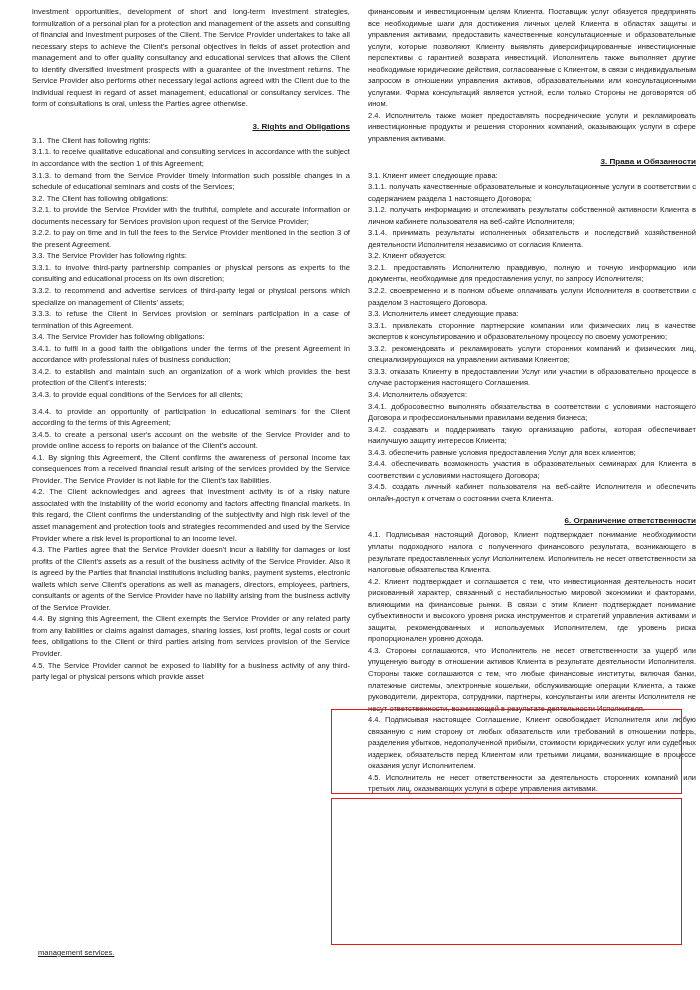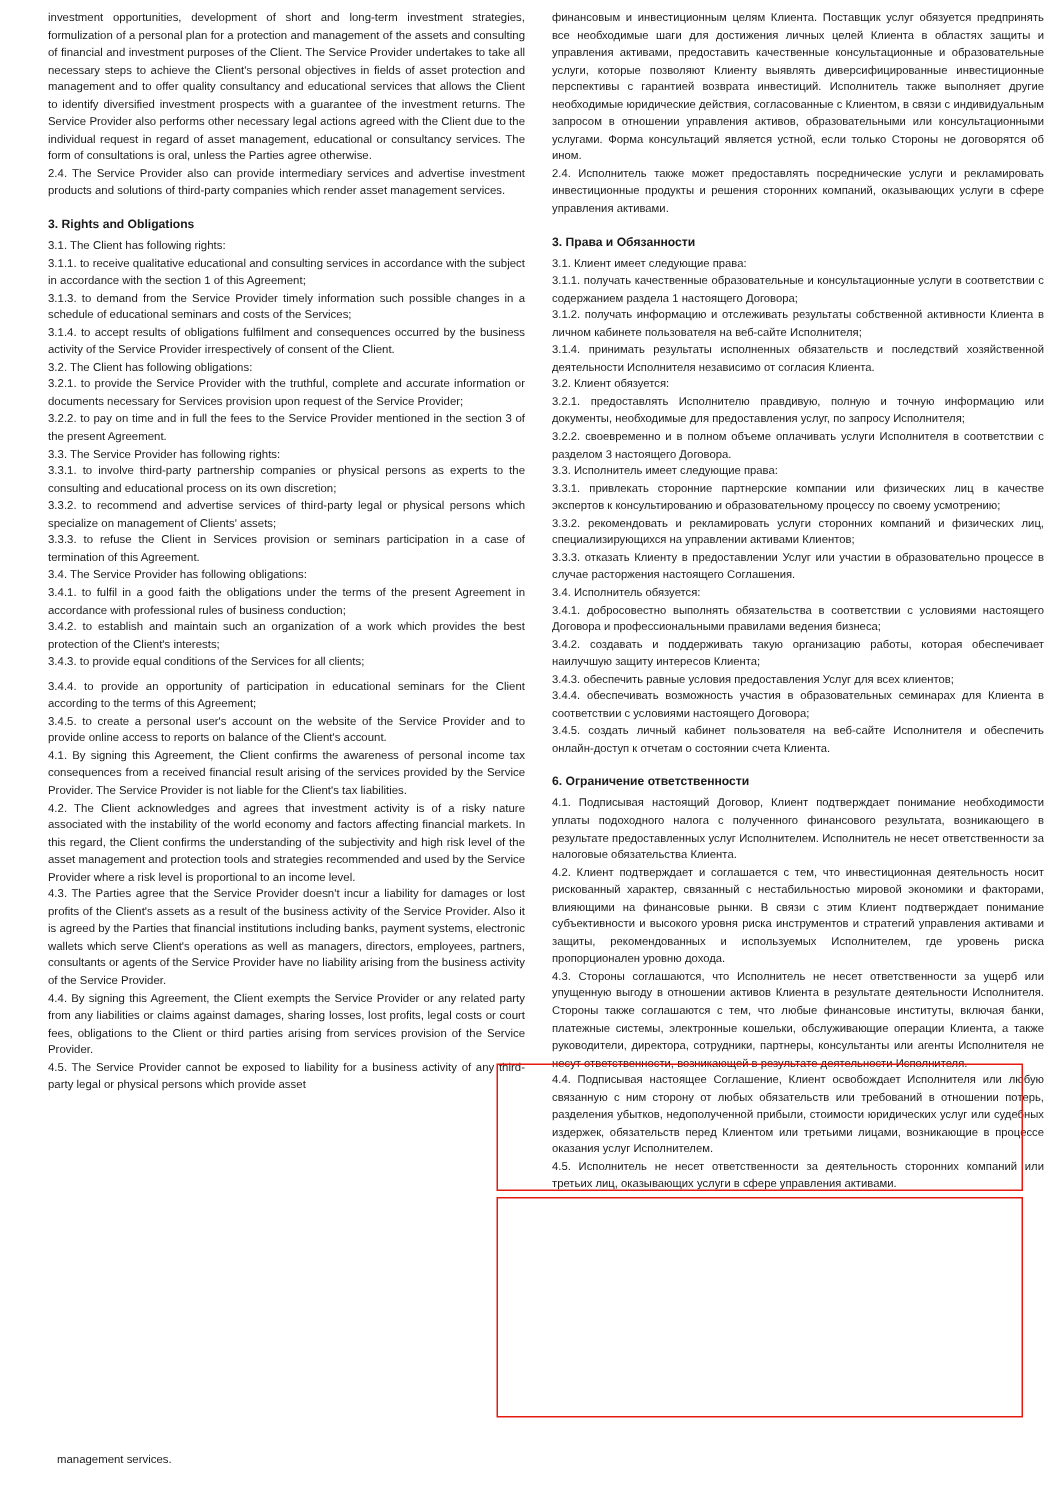--- a/index.html
+++ b/index.html
@@ -45,60 +45,60 @@
   }
   .col.right p {
     font-size: 7.5px;
     line-height: 11.55px;
   }
   h2.section {
     margin: 11px 0 2px 0;
     font-size: 8.1px;
     line-height: 12px;
     font-weight: bold;
-    text-align: left;
+    text-align: right;
+    text-decoration: underline;
   }
   .gap-sm { height: 5px; }
 
   
   .redbox {
     position: absolute;
     border: 1.6px solid #e8180f;
     box-sizing: border-box;
     pointer-events: none;
   }
   #redbox-1 { left: 331px; top: 709px; width: 351px; height: 85px; }
   #redbox-2 { left: 331px; top: 798px; width: 351px; height: 147px; }
 
   .footer-note {
     position: absolute;
     left: 38px;
-    bottom: 12px;
+    bottom: 32px;
     font-size: 7.6px;
     line-height: 11.5px;
+    text-decoration: underline;
   }
 </style>
 </head>
 <body>
 
 <div class="page">
 
   <div class="columns">
 
     <div class="col left">
 
       <p>investment opportunities, development of short and long-term investment strategies, formulization of a personal plan for a protection and management of the assets and consulting of financial and investment purposes of the Client. The Service Provider undertakes to take all necessary steps to achieve the Client's personal objectives in fields of asset protection and management and to offer quality consultancy and educational services that allows the Client to identify diversified investment prospects with a guarantee of the investment returns. The Service Provider also performs other necessary legal actions agreed with the Client due to the individual request in regard of asset management, educational or consultancy services. The form of consultations is oral, unless the Parties agree otherwise.</p>
-      <p>2.4. The Service Provider also can provide intermediary services and advertise investment products and solutions of third-party companies which render asset management services.</p>
 
       <h2 class="section">3. Rights and Obligations</h2>
 
       <p>3.1. The Client has following rights:</p>
       <p>3.1.1. to receive qualitative educational and consulting services in accordance with the subject in accordance with the section 1 of this Agreement;</p>
       <p>3.1.3. to demand from the Service Provider timely information such possible changes in a schedule of educational seminars and costs of the Services;</p>
-      <p>3.1.4. to accept results of obligations fulfilment and consequences occurred by the business activity of the Service Provider irrespectively of consent of the Client.</p>
       <p>3.2. The Client has following obligations:</p>
       <p>3.2.1. to provide the Service Provider with the truthful, complete and accurate information or documents necessary for Services provision upon request of the Service Provider;</p>
       <p>3.2.2. to pay on time and in full the fees to the Service Provider mentioned in the section 3 of the present Agreement.</p>
       <p>3.3. The Service Provider has following rights:</p>
       <p>3.3.1. to involve third-party partnership companies or physical persons as experts to the consulting and educational process on its own discretion;</p>
       <p>3.3.2. to recommend and advertise services of third-party legal or physical persons which specialize on management of Clients' assets;</p>
       <p>3.3.3. to refuse the Client in Services provision or seminars participation in a case of termination of this Agreement.</p>
       <p>3.4. The Service Provider has following obligations:</p>
       <p>3.4.1. to fulfil in a good faith the obligations under the terms of the present Agreement in accordance with professional rules of business conduction;</p>
       <p>3.4.2. to establish and maintain such an organization of a work which provides the best protection of the Client's interests;</p>

